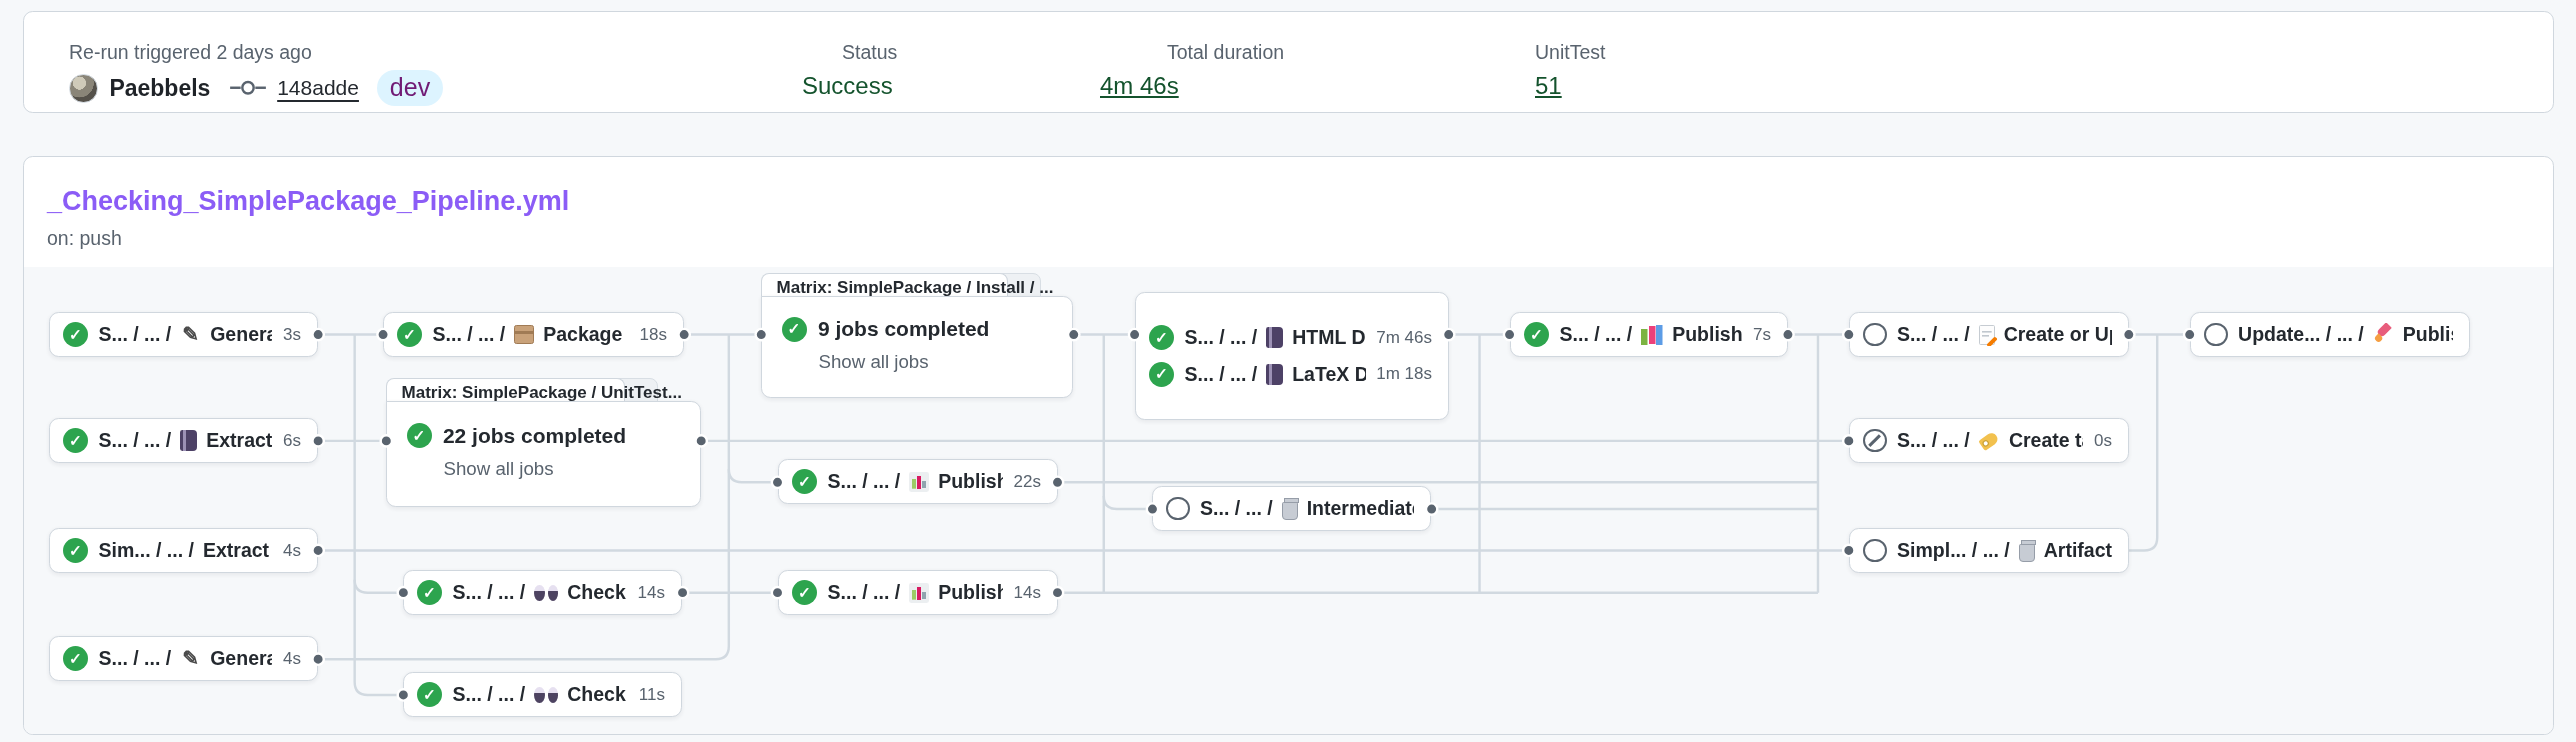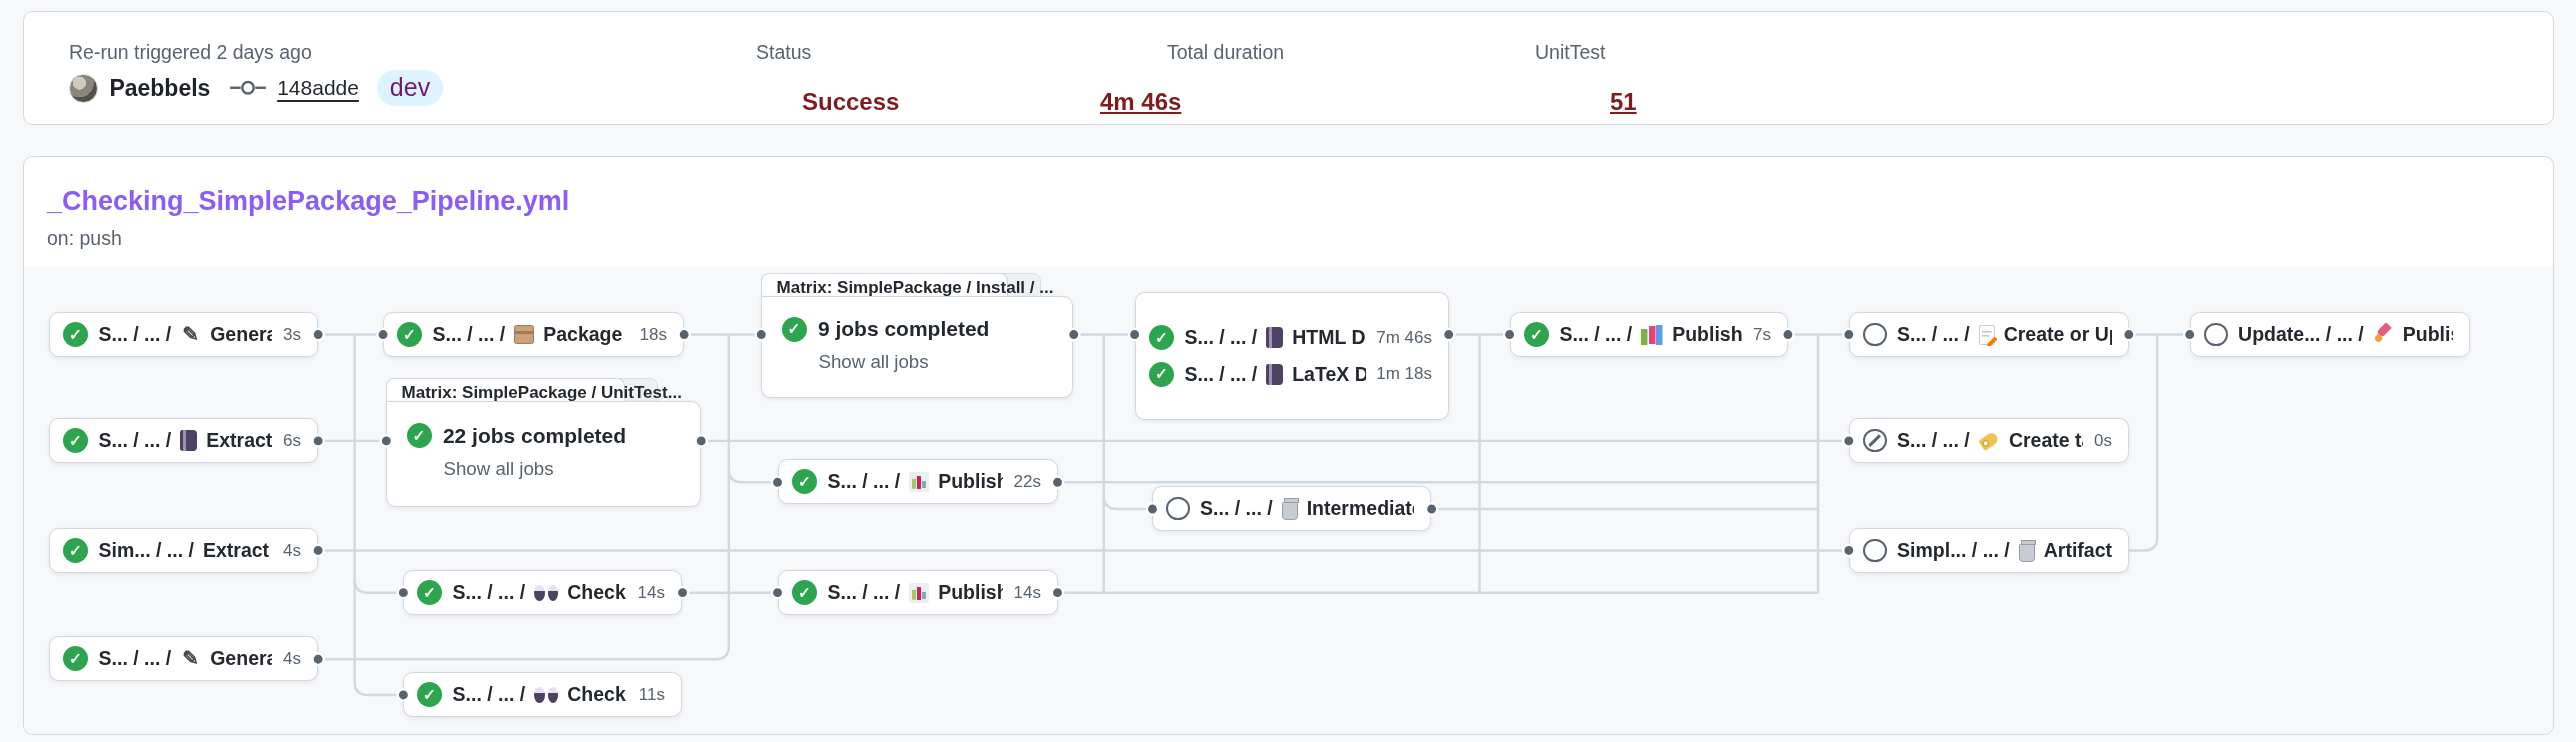--- a/index.html
+++ b/index.html
@@ -8,24 +8,24 @@
     background:#f6f8fa;
     font-family:"Liberation Sans", sans-serif;
     color:#1f2328;
     position:relative;
   }
   .card {
     position:absolute; background:#ffffff;
     border:0.8px solid #d0d7de; border-radius:9.7px;
   }
   
-  #header-card { left:23px; top:11.4px; width:2531px; height:114px; }
+  #header-card { left:23px; top:11.4px; width:2531px; height:102px; }
   .hcol { position:absolute; top:0; height:100%; }
   .hlabel { position:absolute; top:29px; font-size:19.5px; color:#59636e; white-space:nowrap; }
-  .hvalue { position:absolute; top:60px; font-size:24px; font-weight:700; color:#7f1d1d; white-space:nowrap;margin-top:16px; }
+  .hvalue { position:absolute; top:60px; font-size:24px; font-weight:400; color:#14532d; white-space:nowrap; }
   .hvalue.link { text-decoration:underline; cursor:pointer; }
   #actor-row { position:absolute; left:45px; top:58px; display:flex; align-items:center; gap:11.4px; }
   #avatar {
     width:29px; height:29px; border-radius:50%;
     background:radial-gradient(circle at 35% 30%, #cfcab9 0 25%, #8a8578 26% 55%, #55514a 56% 100%);
     border:0.8px solid #d0d7de; flex:none;
   }
   #actor-name { font-size:23px; font-weight:700; color:#1f2328; }
   #commit-icon { margin-left:8px; flex:none; }
   #commit-sha { font-size:21px; color:#24292f; text-decoration:underline; text-underline-offset:4.9px; cursor:pointer; }
@@ -146,26 +146,26 @@
     <span id="avatar"></span>
     <span id="actor-name">Paebbels</span>
     <svg id="commit-icon" width="36" height="19.5" viewBox="0 0 44 24">
       <line x1="0" y1="12" x2="13" y2="12" stroke="#59636e" stroke-width="3"></line>
       <circle cx="22" cy="12" r="7" fill="none" stroke="#59636e" stroke-width="3"></circle>
       <line x1="31" y1="12" x2="44" y2="12" stroke="#59636e" stroke-width="3"></line>
     </svg>
     <span id="commit-sha">148adde</span>
     <span id="branch-badge">dev</span>
   </div>
-  <span class="hlabel" style="left:732px;">Status</span>
+  <span class="hlabel" style="left:818px;">Status</span>
   <span class="hvalue" style="left:778px;">Success</span>
   <span class="hlabel" style="left:1143px;">Total duration</span>
   <span class="hvalue link" style="left:1076px;">4m 46s</span>
   <span class="hlabel" style="left:1511px;">UnitTest</span>
-  <span class="hvalue link" style="left:1586px;">51</span>
+  <span class="hvalue link" style="left:1511px;">51</span>
 </div>
 
 <div class="card" id="main-card">
   <span id="wf-title">_Checking_SimplePackage_Pipeline.yml</span>
   <span id="wf-trigger">on: push</span>
   <div id="graph-bg"></div>
 </div>
 
 <svg id="edges" width="2576" height="743" viewBox="0 0 3174 915">
   <g fill="none" stroke="#d1d9e0" stroke-width="3">

